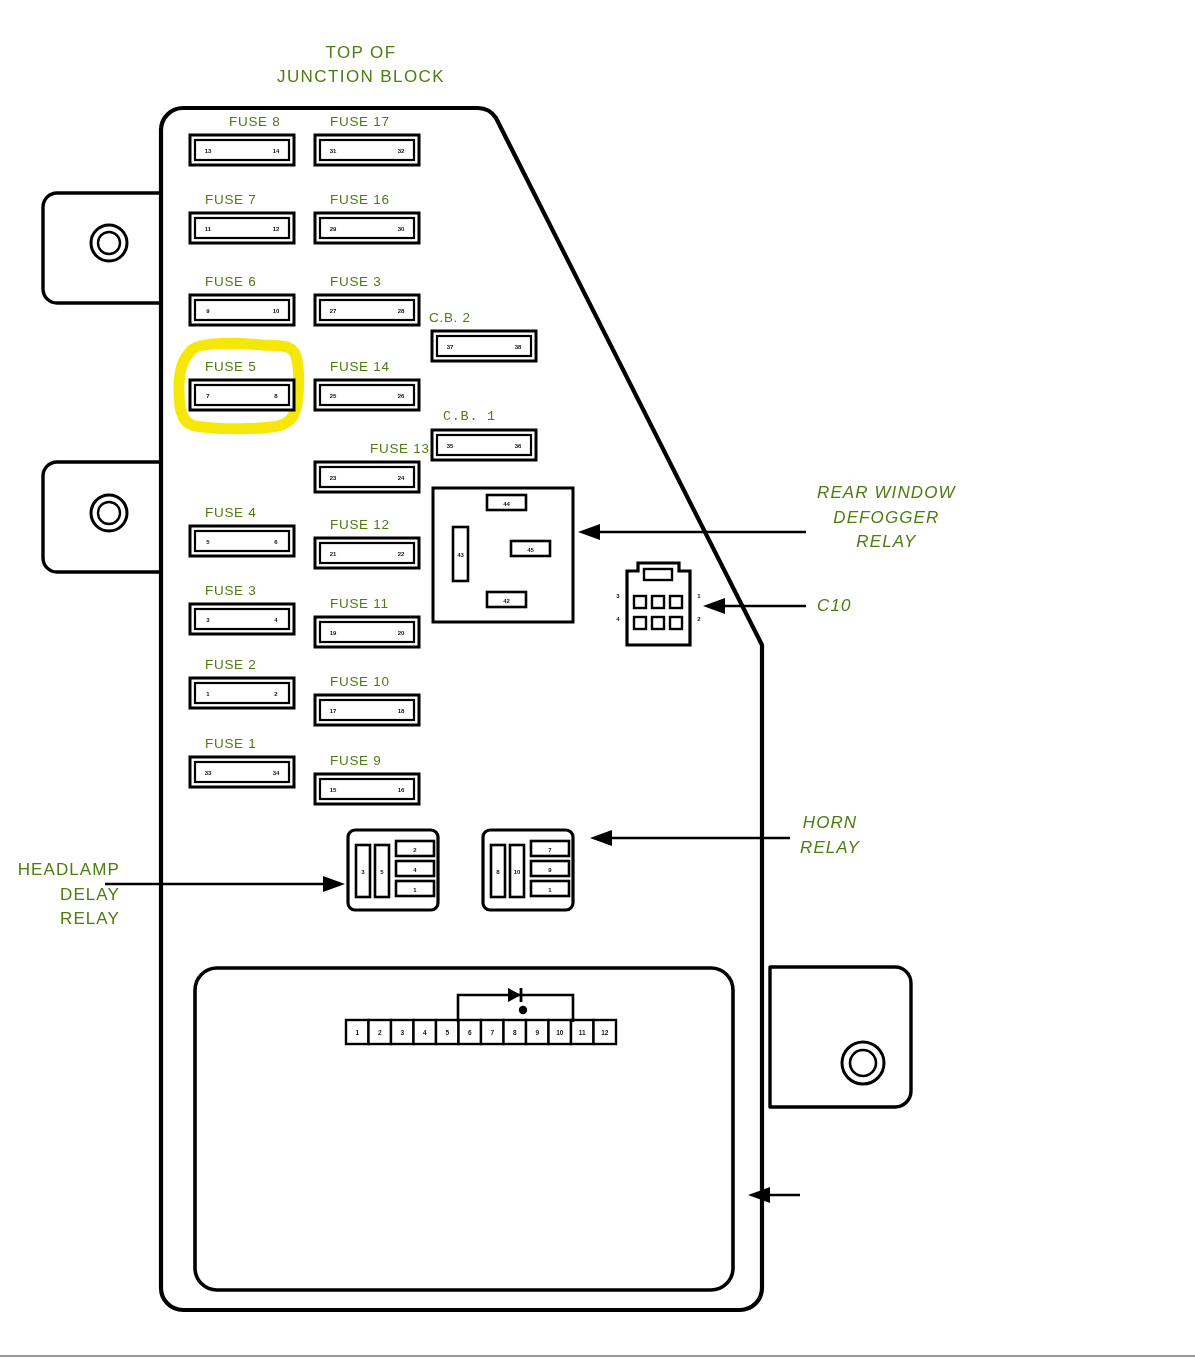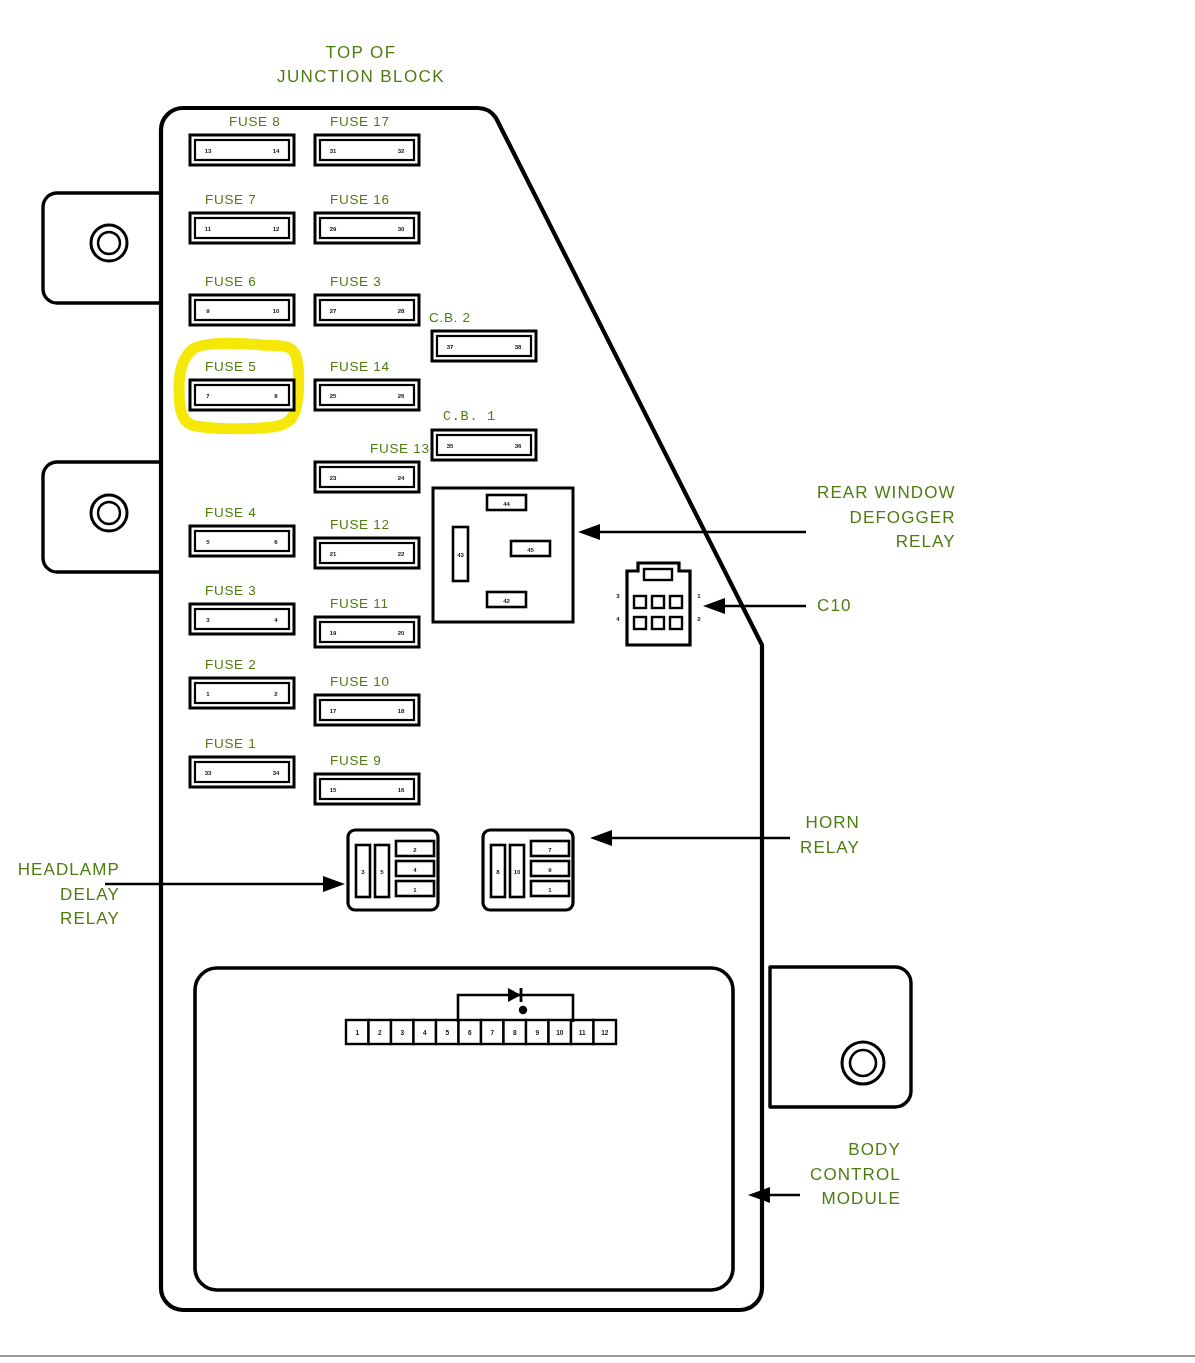--- a/index.html
+++ b/index.html
@@ -43,21 +43,21 @@
   }
   .fuse-lbl {
     font-size: 13.5px;
     letter-spacing: 0.7px;
   }
   .callout-lbl {
     font-size: 17px;
     letter-spacing: 1.1px;
     line-height: 1.45;
   }
-  .callout-right { text-align: right; }
+  .callout-right { text-align: center; font-style: italic; }
   .callout-left  { text-align: right; }
   .pin-num {
     font-family: "Liberation Sans", sans-serif;
     font-size: 6px;
     fill: #111;
     font-weight: bold;
   }
   .bcm-num {
     font-family: "Liberation Sans", sans-serif;
     font-size: 6.5px;
@@ -420,18 +420,15 @@
 
   <div class="lbl callout-lbl callout-right" style="left:817px; top:481px;">REAR WINDOW
 DEFOGGER
 RELAY</div>
   <div class="lbl callout-lbl callout-right" style="left:817px; top:594px;">C10</div>
   <div class="lbl callout-lbl callout-right" style="left:800px; top:811px;">HORN
 RELAY</div>
   <div class="lbl callout-lbl callout-left" style="left:0px; top:818px; width:120px;margin-top:40px;">HEADLAMP
 DELAY
 RELAY</div>
-  <div class="lbl callout-lbl callout-right" style="left:810px; top:1138px;">BODY
-CONTROL
-MODULE</div>
 
   <div class="bottom-rule"></div>
 </div>
 
 </body></html>

